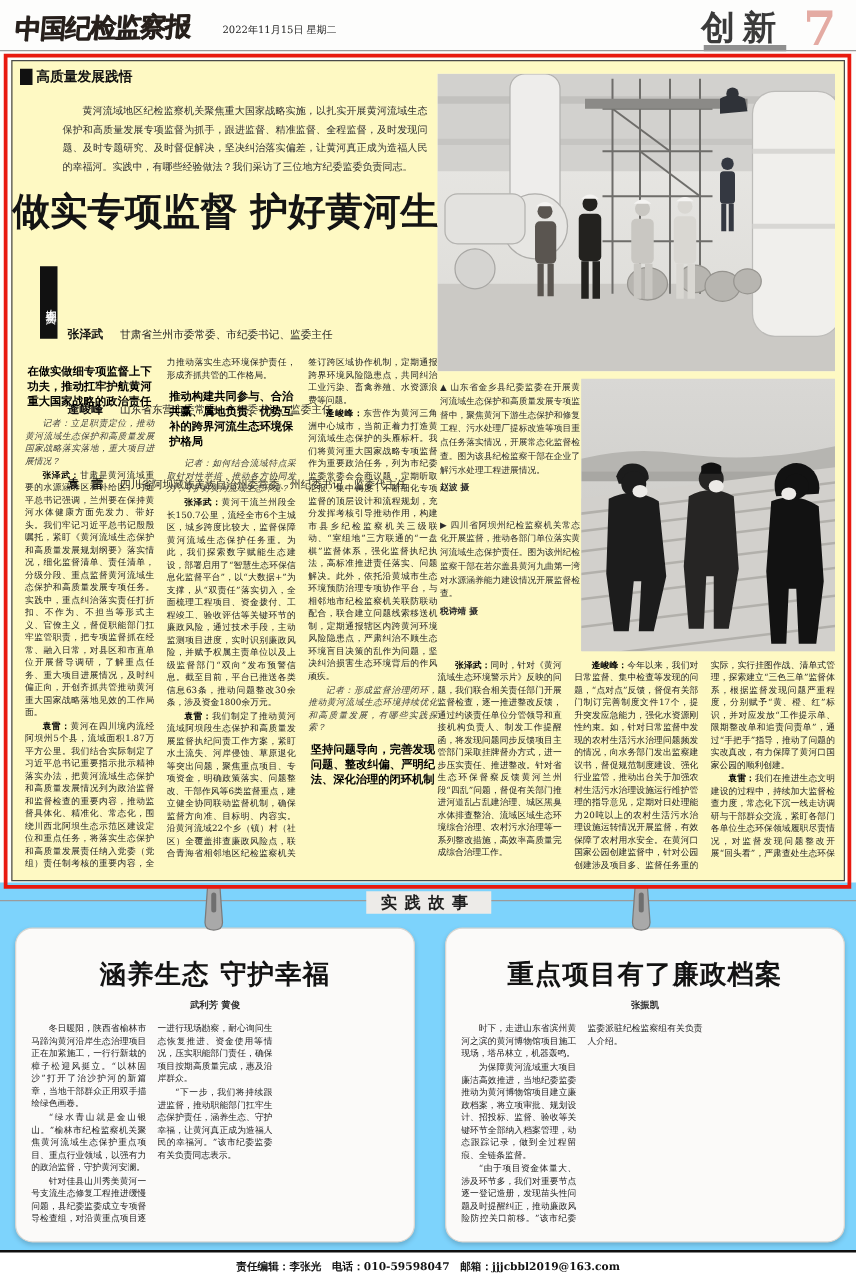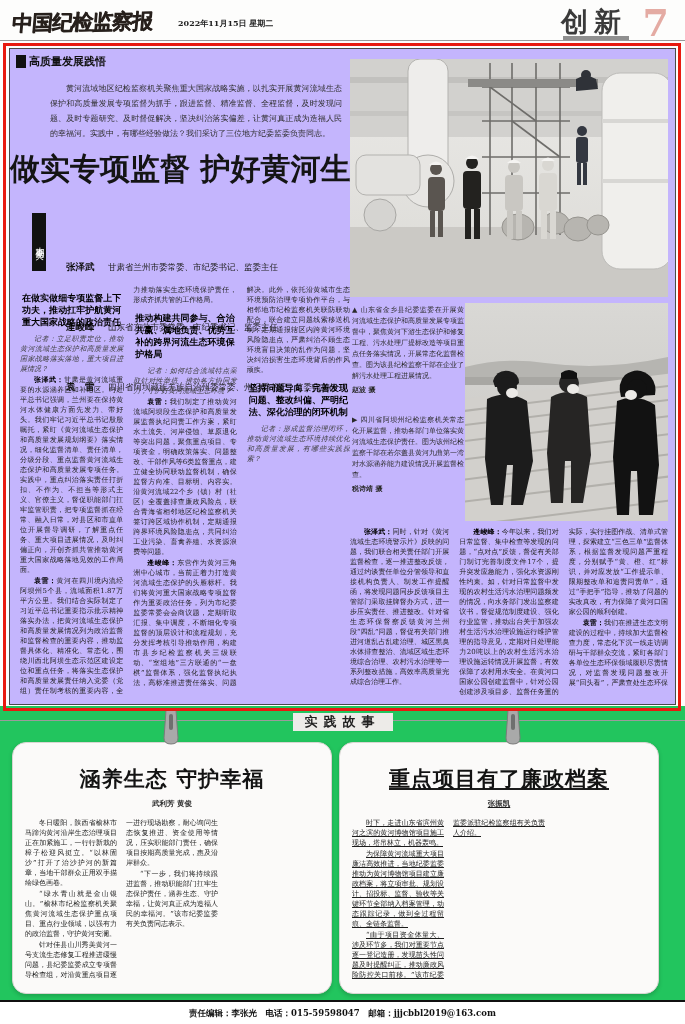--- a/index.html
+++ b/index.html
@@ -3,42 +3,42 @@
 <meta charset="utf-8">
 <style>
   html,body{margin:0;padding:0;background:#ffffff;}
   .page{position:relative;width:685px;height:1024px;background:#fdfdfc;overflow:hidden;
         font-family:"DejaVu Serif","Liberation Serif",serif;color:#1c1c1c;}
   
   .header{position:absolute;left:0;top:0;width:685px;height:40px;}
   .masthead{position:absolute;left:12px;top:8px;font-size:21px;font-weight:900;
             letter-spacing:-1px;color:#27201c;transform:skewX(-6deg) rotate(-1deg);
             text-shadow:0.6px 0.6px 0 #27201c;}
-  .issue-date{position:absolute;left:178px;top:18px;font-size:8px;font-weight:bold;color:#222;}
+  .issue-date{position:absolute;left:178px;top:18px;font-size:8px;font-weight:normal;color:#222;}
   .section-name{position:absolute;right:58px;top:4px;font-size:27px;font-weight:bold;
                 letter-spacing:6px;color:#3a3a3a;}
   .section-underline{position:absolute;right:56px;top:36px;width:66px;height:5px;background:#8f8f8f;}
   .page-number{position:absolute;right:16px;top:0px;font-size:38px;color:#e4aba3;font-weight:bold;}
   .header-rule{position:absolute;left:0;top:40px;width:685px;height:1px;background:#9a9a9a;}
   
   .annotation-box{position:absolute;left:3px;top:43px;width:672px;height:662px;
                   border:3px solid #e8190f;z-index:50;pointer-events:none;}
   
   .article-box{position:absolute;left:9px;top:48px;width:665px;height:655px;
-               border:1px solid #4a4a4a;background:#c4b5fd;}
+               border:1px solid #4a4a4a;background:#fef9c3;}
   .col-label{position:absolute;left:6px;top:5px;font-size:11px;font-weight:bold;color:#111;
              display:flex;align-items:center;gap:3px;}
   .col-label .sq{display:inline-block;width:10px;height:13px;background:#111;}
   .intro{position:absolute;left:40px;top:32px;width:292px;font-size:8px;line-height:15px;
          color:#2e2e2e;text-align:justify;text-indent:2em;}
   .headline{position:absolute;left:0px;top:100px;width:340px;text-align:center;
             font-size:30px;font-weight:900;letter-spacing:0px;color:#141414;white-space:nowrap;}
   .byline{position:absolute;left:0px;top:148px;width:340px;text-align:center;
           font-size:8px;font-weight:bold;color:#222;}
-  .guest-box{position:absolute;left:22px;top:164px;width:312px;display:flex;gap:20px;}
+  .guest-box{position:absolute;left:22px;top:164px;width:312px;display:flex;gap:8px;}
   .guest-tab{width:14px;height:58px;background:#111;color:#fff;font-size:9px;line-height:1.1;
              writing-mode:vertical-rl;text-orientation:upright;display:flex;align-items:center;
              justify-content:center;letter-spacing:1px;flex:0 0 auto;}
   .guest-rows{display:flex;flex-direction:column;justify-content:space-between;height:60px;padding-top:1px;}
   .guest-row{display:flex;gap:8px;align-items:baseline;}
   .guest-name{font-size:9.5px;font-weight:bold;color:#111;width:34px;flex:0 0 auto;}
   .guest-title{font-size:8.5px;color:#222;margin-top:48px;}
   
   .body-left{position:absolute;left:10px;top:236px;width:330px;height:412px;
              column-count:3;column-gap:10px;column-fill:auto;overflow:hidden;}
@@ -50,32 +50,32 @@
   .para.sub{font-weight:bold;font-style:normal;font-size:9px;line-height:12px;
             text-indent:0;color:#000;margin:7px 2px 6px 2px;}
   
   .photo1{position:absolute;left:340px;top:10px;width:318px;height:238px;background:#e6e5e2;overflow:hidden;}
   .photo2{position:absolute;left:455px;top:254px;width:203px;height:218px;background:#d8d7d4;overflow:hidden;}
   .caption{position:absolute;width:112px;font-size:7px;line-height:11px;text-align:justify;color:#2b2b2b;}
   .caption1{left:342px;top:256px;}
   .caption2{left:342px;top:366px;}
   .caption .credit{display:block;margin-top:2px;font-weight:bold;}
   
-  .practice{position:absolute;left:0;top:706px;width:685px;height:296px;background:#22c55e;}
+  .practice{position:absolute;left:0;top:706px;width:685px;height:296px;background:#7dd3fc;}
   .divider{position:absolute;left:0;top:14px;width:685px;height:1px;background:#9b9b9b;}
   .divider-label{position:absolute;left:0;top:5px;width:685px;text-align:center;}
   .divider-label span{display:inline-block;background:#edebe8;padding:0 12px;font-size:13px;
                       font-weight:bold;letter-spacing:6px;color:#1f1f1f;}
   .clip{position:absolute;z-index:5;}
   .clip1{left:158px;top:2px;}
   .clip2{left:500px;top:2px;}
   .card{position:absolute;top:36px;width:318px;height:250px;background:#fbfaf9;border:1px solid #d8d6d2;
         border-radius:14px;box-shadow:0 2px 4px rgba(0,0,0,0.18);}
   .card1{left:12px;}
-  .card2{left:339px;text-decoration:underline;}
+  .card2{left:356px;}
   .card-headline{margin:22px 0 0 0;text-align:center;font-size:21px;font-weight:900;color:#131313;letter-spacing:1px;}
   .card-byline{margin:6px 0 0 0;text-align:center;font-size:7.5px;font-weight:bold;color:#333;}
   .card-body{margin:9px 12px 0 12px;height:168px;column-count:3;column-gap:9px;column-fill:auto;overflow:hidden;}
   
   .footer{position:absolute;left:0;top:1000px;width:685px;height:24px;background:#ffffff;border-top:2px solid #101010;}
   .footer-text{margin-top:6px;text-align:center;font-size:8.5px;font-weight:bold;color:#111;}
 </style>
 </head>
 <body>
 
@@ -118,24 +118,25 @@
       </div>
     </div>
 
     <div class="body-left">
         <p class="para sub">在做实做细专项监督上下功夫，推动扛牢护航黄河重大国家战略的政治责任</p>
         <p class="para q">记者：立足职责定位，推动黄河流域生态保护和高质量发展国家战略落实落地，重大项目进展情况？</p>
         <p class="para a"><b>张泽武：</b>甘肃是黄河流域重要的水源涵养区和补给区。习近平总书记强调，兰州要在保持黄河水体健康方面先发力、带好头。我们牢记习近平总书记殷殷嘱托，紧盯《黄河流域生态保护和高质量发展规划纲要》落实情况，细化监督清单、责任清单，分级分段、重点监督黄河流域生态保护和高质量发展专项任务。实践中，重点纠治落实责任打折扣、不作为、不担当等形式主义、官僚主义，督促职能部门扛牢监管职责，把专项监督抓在经常、融入日常，对县区和市直单位开展督导调研，了解重点任务、重大项目进展情况，及时纠偏正向，开创齐抓共管推动黄河重大国家战略落地见效的工作局面。</p>
         <p class="para a"><b>袁雷：</b>黄河在四川境内流经阿坝州5个县，流域面积1.87万平方公里。我们结合实际制定了习近平总书记重要指示批示精神落实办法，把黄河流域生态保护和高质量发展情况列为政治监督和监督检查的重要内容，推动监督具体化、精准化、常态化，围绕川西北阿坝生态示范区建设定位和重点任务，将落实生态保护和高质量发展责任纳入党委（党组）责任制考核的重要内容，全力推动落实生态环境保护责任，形成齐抓共管的工作格局。</p>
         <p class="para sub">推动构建共同参与、合治共赢、属地负责、优势互补的跨界河流生态环境保护格局</p>
         <p class="para q">记者：如何结合流域特点采取针对性举措，推动各方协同发力，守护好黄河流域生态环境？</p>
+        <p class="para a"><b>张泽武：</b>黄河干流兰州段全长150.7公里，流经全市6个主城区，城乡跨度比较大，监督保障黄河流域生态保护任务重。为此，我们探索数字赋能生态建设，部署启用了“智慧生态环保信息化监督平台”，以“大数据+”为支撑，从“双责任”落实切入，全面梳理工程项目、资金拨付、工程竣工、验收评估等关键环节的廉政风险，通过技术手段，主动监测项目进度，实时识别廉政风险，并赋予权属主责单位以及上级监督部门“双向”发布预警信息。截至目前，平台已推送各类信息63条，推动问题整改30余条，涉及资金1800余万元。</p>
         <p class="para a"><b>袁雷：</b>我们制定了推动黄河流域阿坝段生态保护和高质量发展监督执纪问责工作方案，紧盯水土流失、河岸侵蚀、草原退化等突出问题，聚焦重点项目、专项资金，明确政策落实、问题整改、干部作风等6类监督重点，建立健全协同联动监督机制，确保监督方向准、目标明、内容实。沿黄河流域22个乡（镇）村（社区）全覆盖排查廉政风险点，联合青海省相邻地区纪检监察机关签订跨区域协作机制，定期通报跨界环境风险隐患点，共同纠治工业污染、畜禽养殖、水资源浪费等问题。</p>
         <p class="para a"><b>逄峻峰：</b>东营作为黄河三角洲中心城市，当前正着力打造黄河流域生态保护的头雁标杆。我们将黄河重大国家战略专项监督作为重要政治任务，列为市纪委监委常委会会商议题，定期听取汇报、集中调度，不断细化专项监督的顶层设计和流程规划，充分发挥考核引导推动作用，构建市县乡纪检监察机关三级联动、“室组地”三方联通的“一盘棋”监督体系，强化监督执纪执法，高标准推进责任落实、问题解决。此外，依托沿黄城市生态环境预防治理专项协作平台，与相邻地市纪检监察机关联防联动配合，联合建立问题线索移送机制，定期通报辖区内跨黄河环境风险隐患点，严肃纠治不顾生态环境盲目决策的乱作为问题，坚决纠治损害生态环境背后的作风顽疾。</p>
+        <p class="para q">记者：形成监督治理闭环，推动黄河流域生态环境持续优化和高质量发展，有哪些实践探索？</p>
         <p class="para sub">坚持问题导向，完善发现问题、整改纠偏、严明纪法、深化治理的闭环机制</p>
-        <p class="para q">记者：形成监督治理闭环，推动黄河流域生态环境持续优化和高质量发展，有哪些实践探索？</p>
       </div>
 
     <div class="photo1">
       <svg width="318" height="238" viewBox="0 0 318 238" xmlns="http://www.w3.org/2000/svg">
         <defs>
           <linearGradient id="sky1" x1="0" y1="0" x2="0" y2="1">
             <stop offset="0" stop-color="#ebeae7"></stop>
               <stop offset="1" stop-color="#dbdad6"></stop>
           </linearGradient>
         </defs>
@@ -322,16 +323,16 @@
       <div class="card-byline">张振凯</div>
       <div class="card-body">
           <p class="para p">时下，走进山东省滨州黄河之滨的黄河博物馆项目施工现场，塔吊林立，机器轰鸣。</p>
           <p class="para p">为保障黄河流域重大项目廉洁高效推进，当地纪委监委推动为黄河博物馆项目建立廉政档案，将立项审批、规划设计、招投标、监督、验收等关键环节全部纳入档案管理，动态跟踪记录，做到全过程留痕、全链条监督。</p>
           <p class="para p">“由于项目资金体量大、涉及环节多，我们对重要节点逐一登记造册，发现苗头性问题及时提醒纠正，推动廉政风险防控关口前移。”该市纪委监委派驻纪检监察组有关负责人介绍。</p>
         </div>
     </div>
   </div>
 
   <div class="footer">
-    <div class="footer-text">责任编辑：李张光　电话：015-59598047　邮箱：jjjcbbl2019@163.com</div>
+    <div class="footer-text">责任编辑：李张光　电话：010-59598047　邮箱：jjjcbbl2019@163.com</div>
   </div>
 
 </div>
 
 </body></html>

